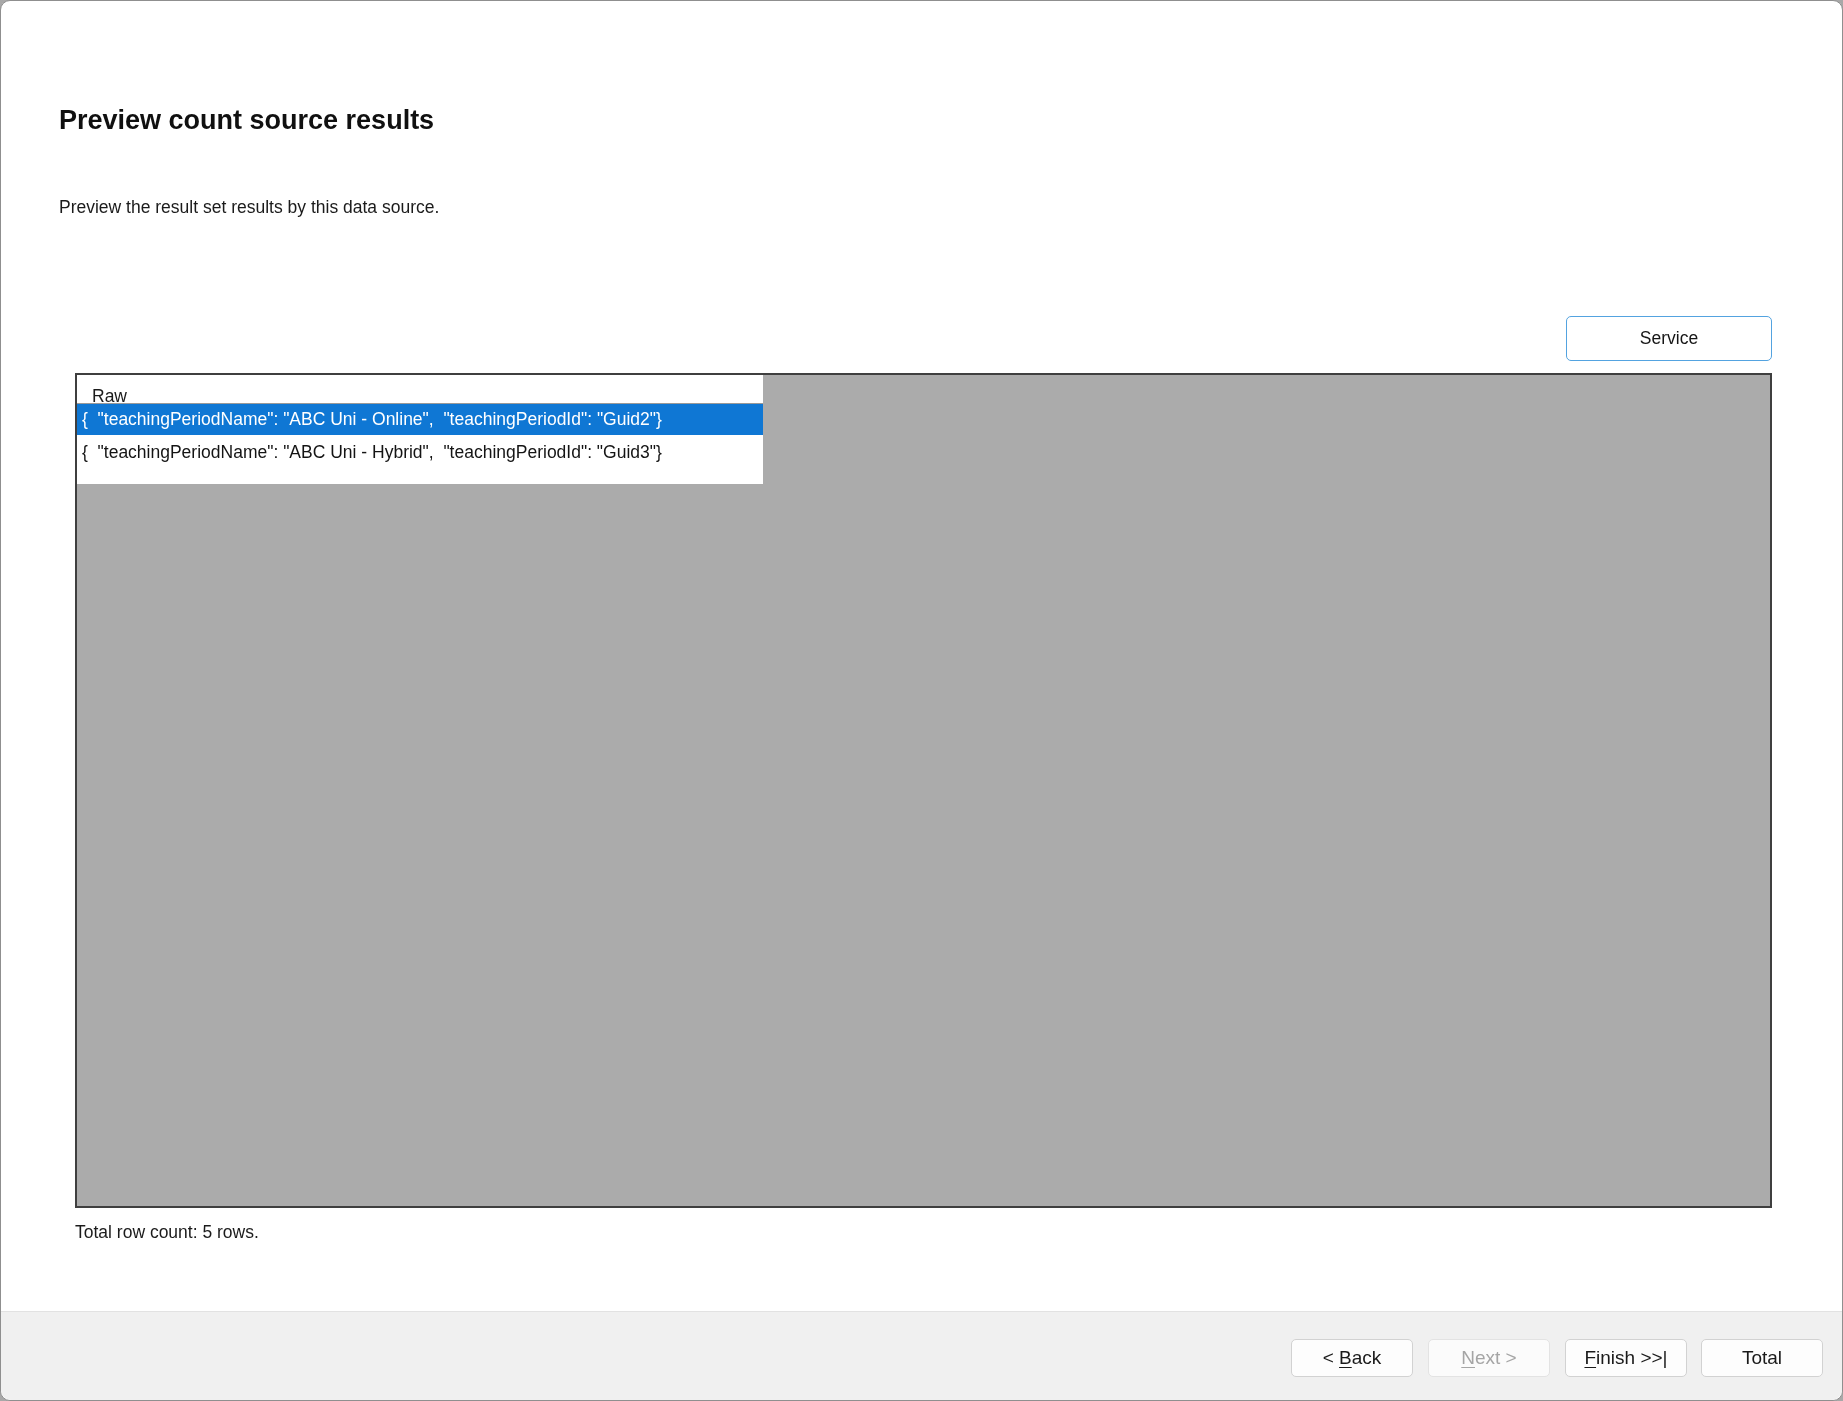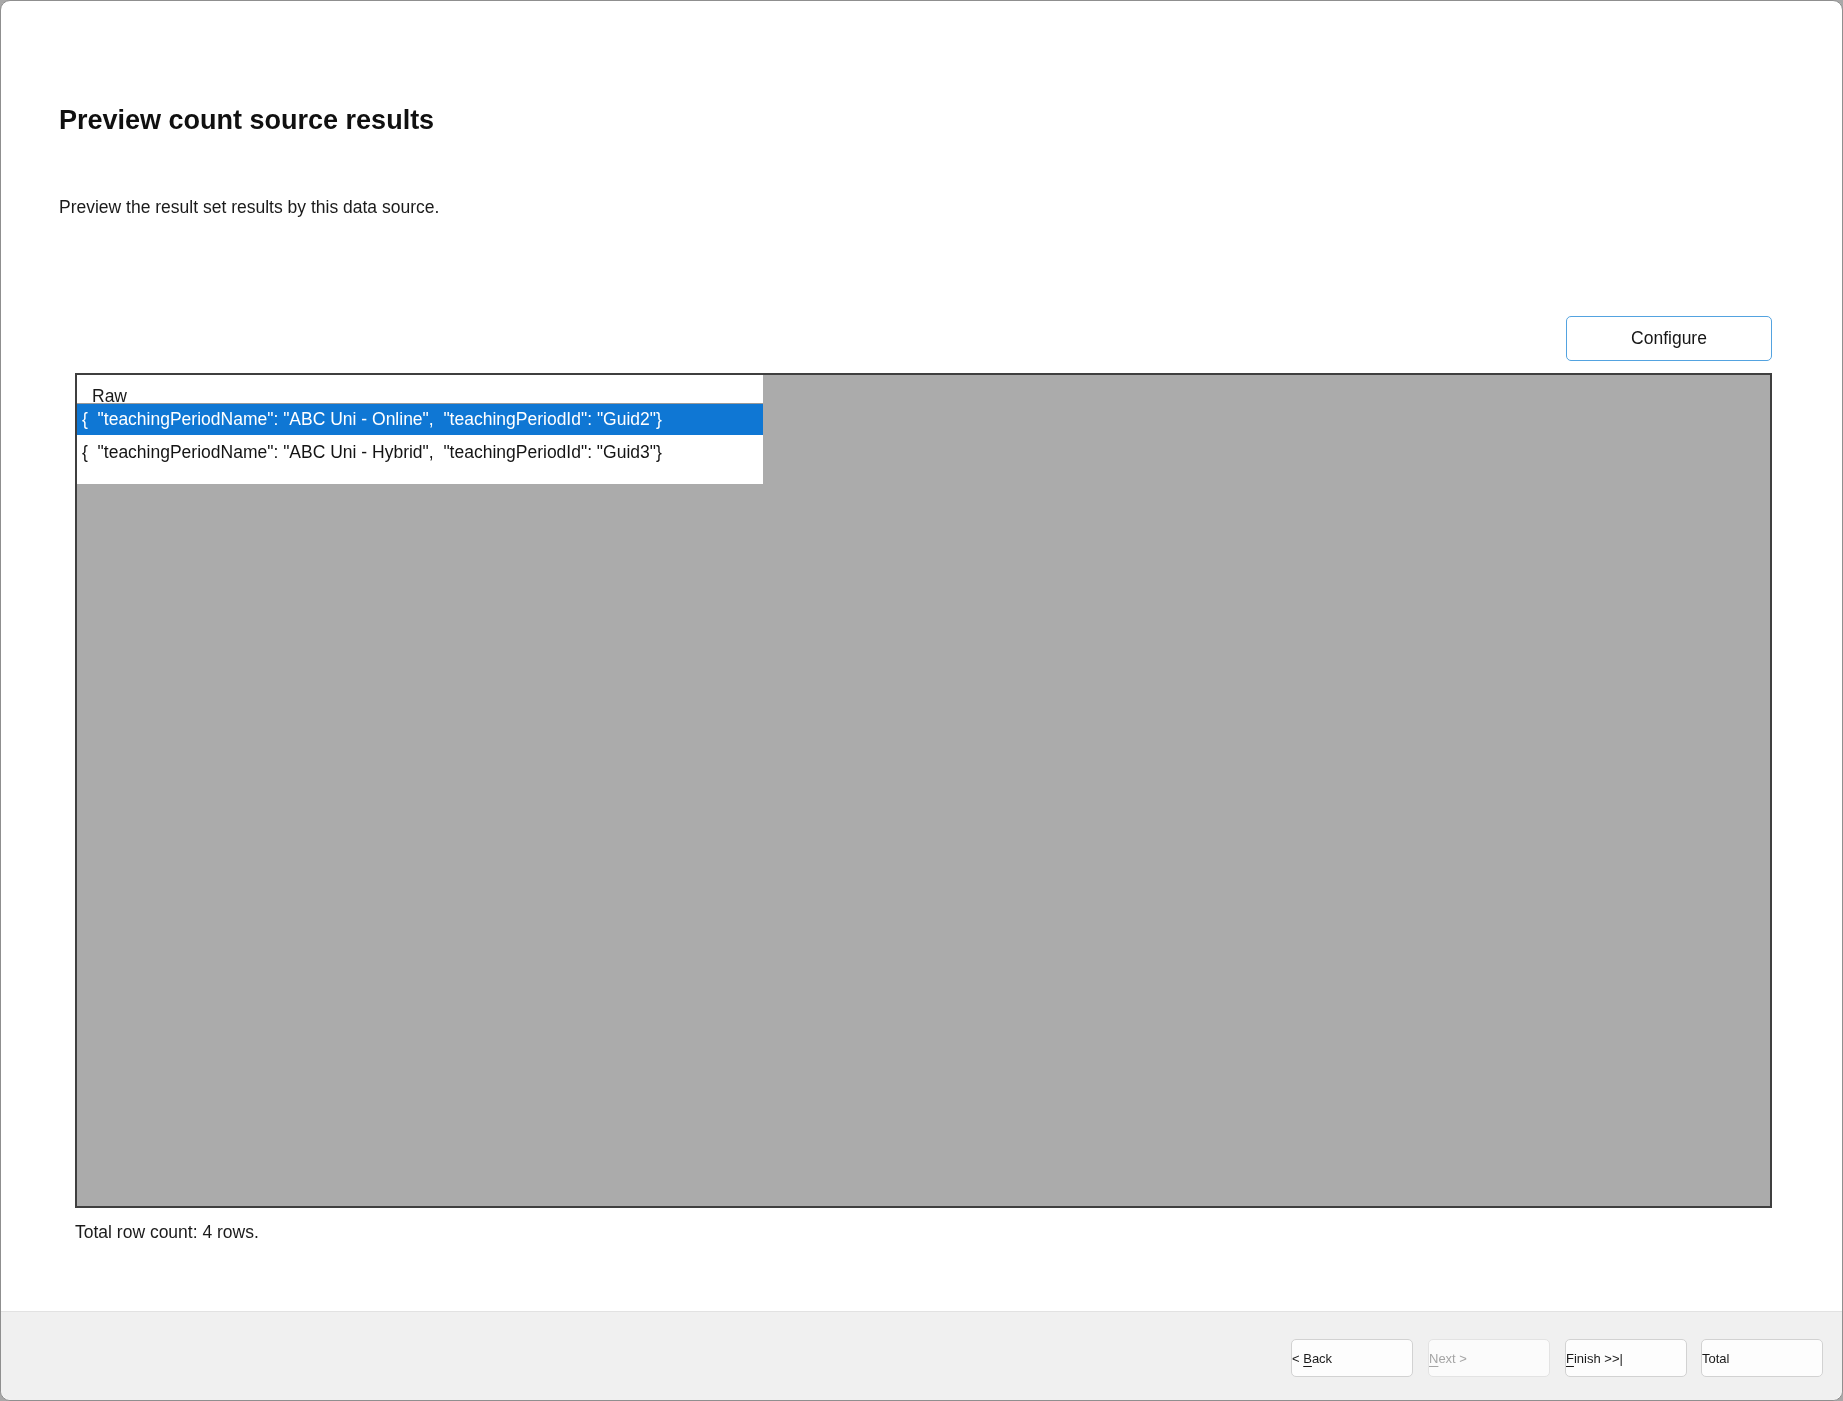--- a/index.html
+++ b/index.html
@@ -144,21 +144,22 @@
   .footer-btn {
     position: absolute;
     top: 27px;
     width: 122px; height: 38px;
     box-sizing: border-box;
     background: #fdfdfd;
     border: 1px solid #d2d2d2;
     border-radius: 5px;
     display: flex;
     align-items: center;
-    font-size: 13px;
+    justify-content: center;
+    font-size: 19px;
     color: #1a1a1a;
     cursor: pointer;
     white-space: pre;
   }
   .footer-btn .mnemonic {
     text-decoration: underline;
     text-underline-offset: 3px;
   }
   .footer-btn.disabled {
     color: #a5a5a5;
@@ -175,32 +176,32 @@
 <body>
 
 <div class="stage">
   <div class="dialog">
 
 
     <div class="page-title">Preview count source results</div>
     <div class="page-desc">Preview the result set results by this data source.</div>
 
     <div class="download-btn">
-      <span>Configure</span>
+      <span>Service</span>
     </div>
 
     <div class="grid">
       <div class="grid-col">
         <div class="grid-header">Raw</div>
         <div class="grid-row selected">{  "teachingPeriodName": "ABC Uni - Online",  "teachingPeriodId": "Guid2"}</div>
         <div class="grid-row">{  "teachingPeriodName": "ABC Uni - Hybrid",  "teachingPeriodId": "Guid3"}</div>
       </div>
     </div>
 
-    <div class="row-count">Total row count: 4 rows.</div>
+    <div class="row-count">Total row count: 5 rows.</div>
 
     <div class="footer">
       <div class="footer-btn btn-back">
         <span><span>&lt; </span><span class="mnemonic">B</span><span>ack</span></span>
       </div>
       <div class="footer-btn btn-next disabled">
         <span><span></span><span class="mnemonic">N</span><span>ext &gt;</span></span>
       </div>
       <div class="footer-btn btn-finish">
         <span><span></span><span class="mnemonic">F</span><span>inish &gt;&gt;|</span></span>

